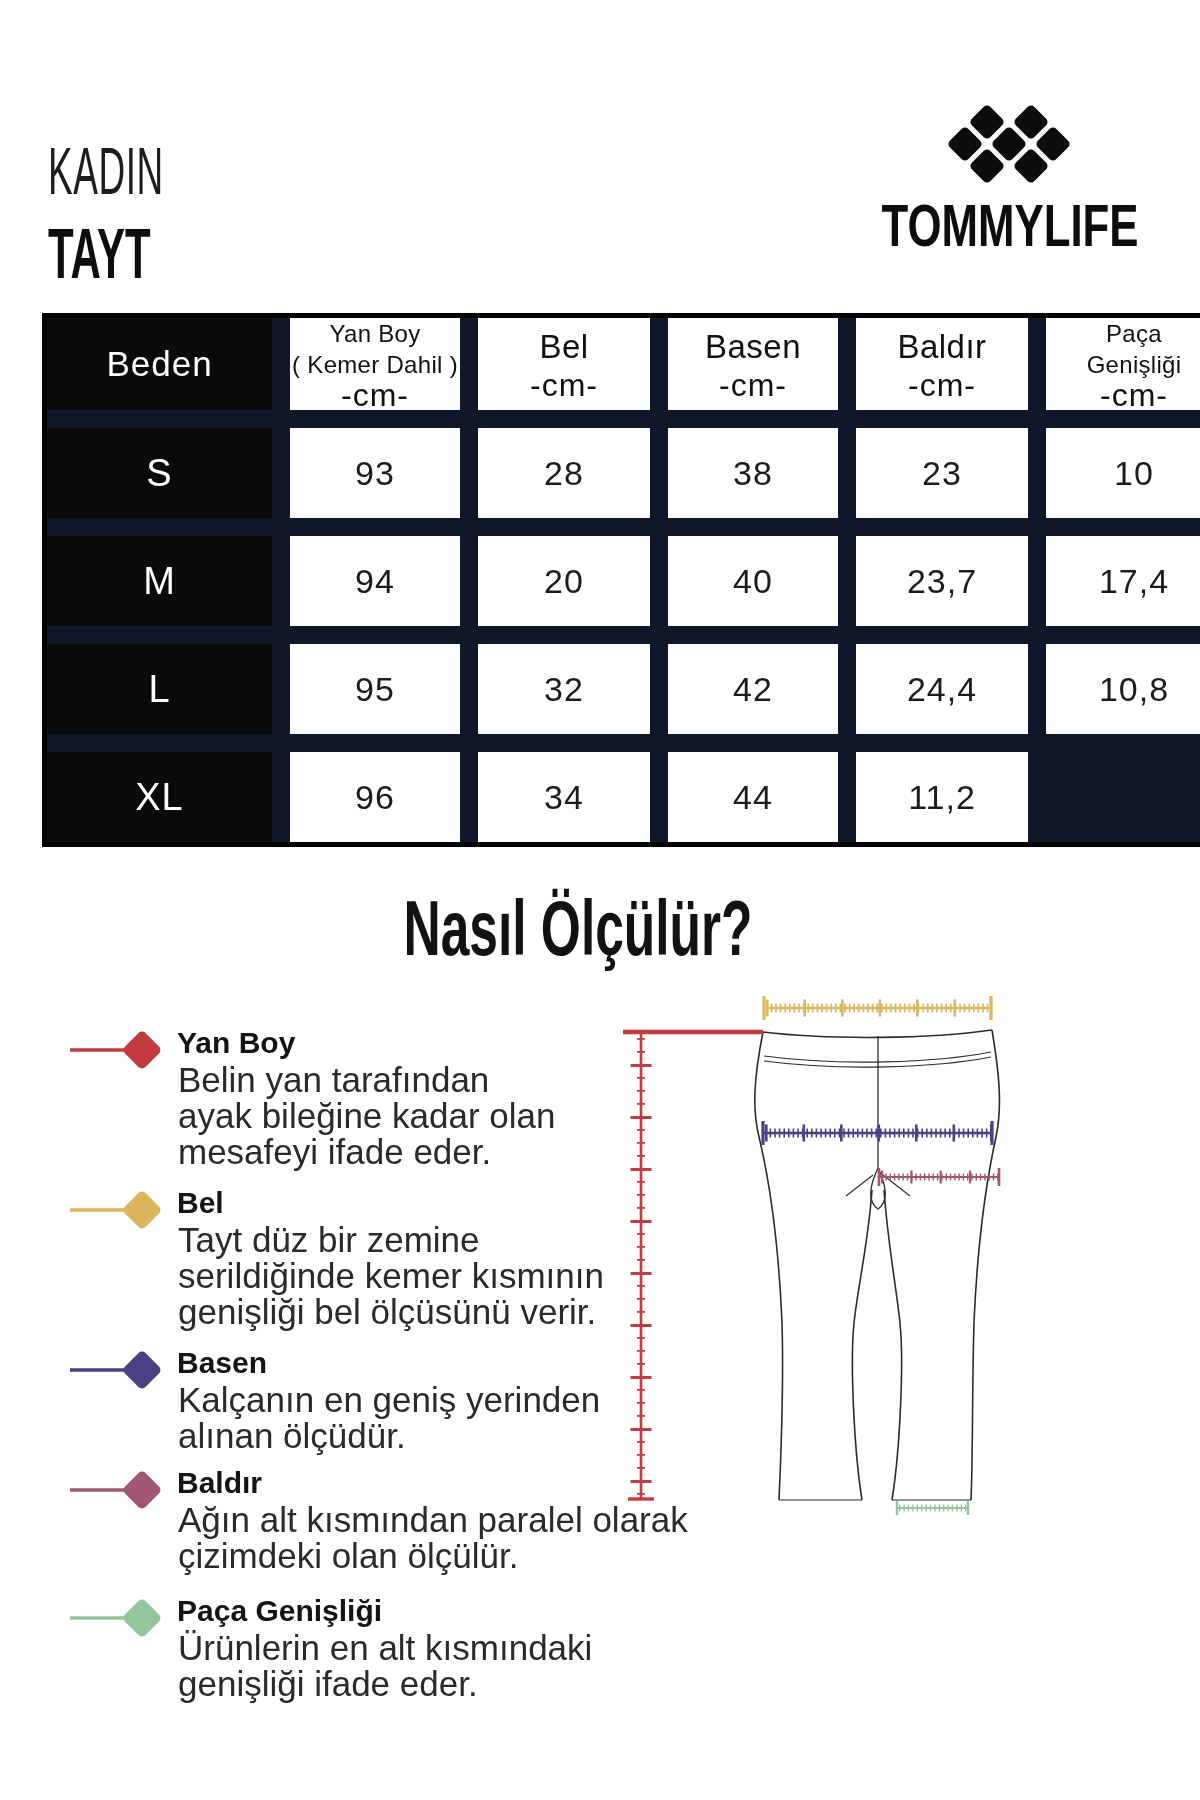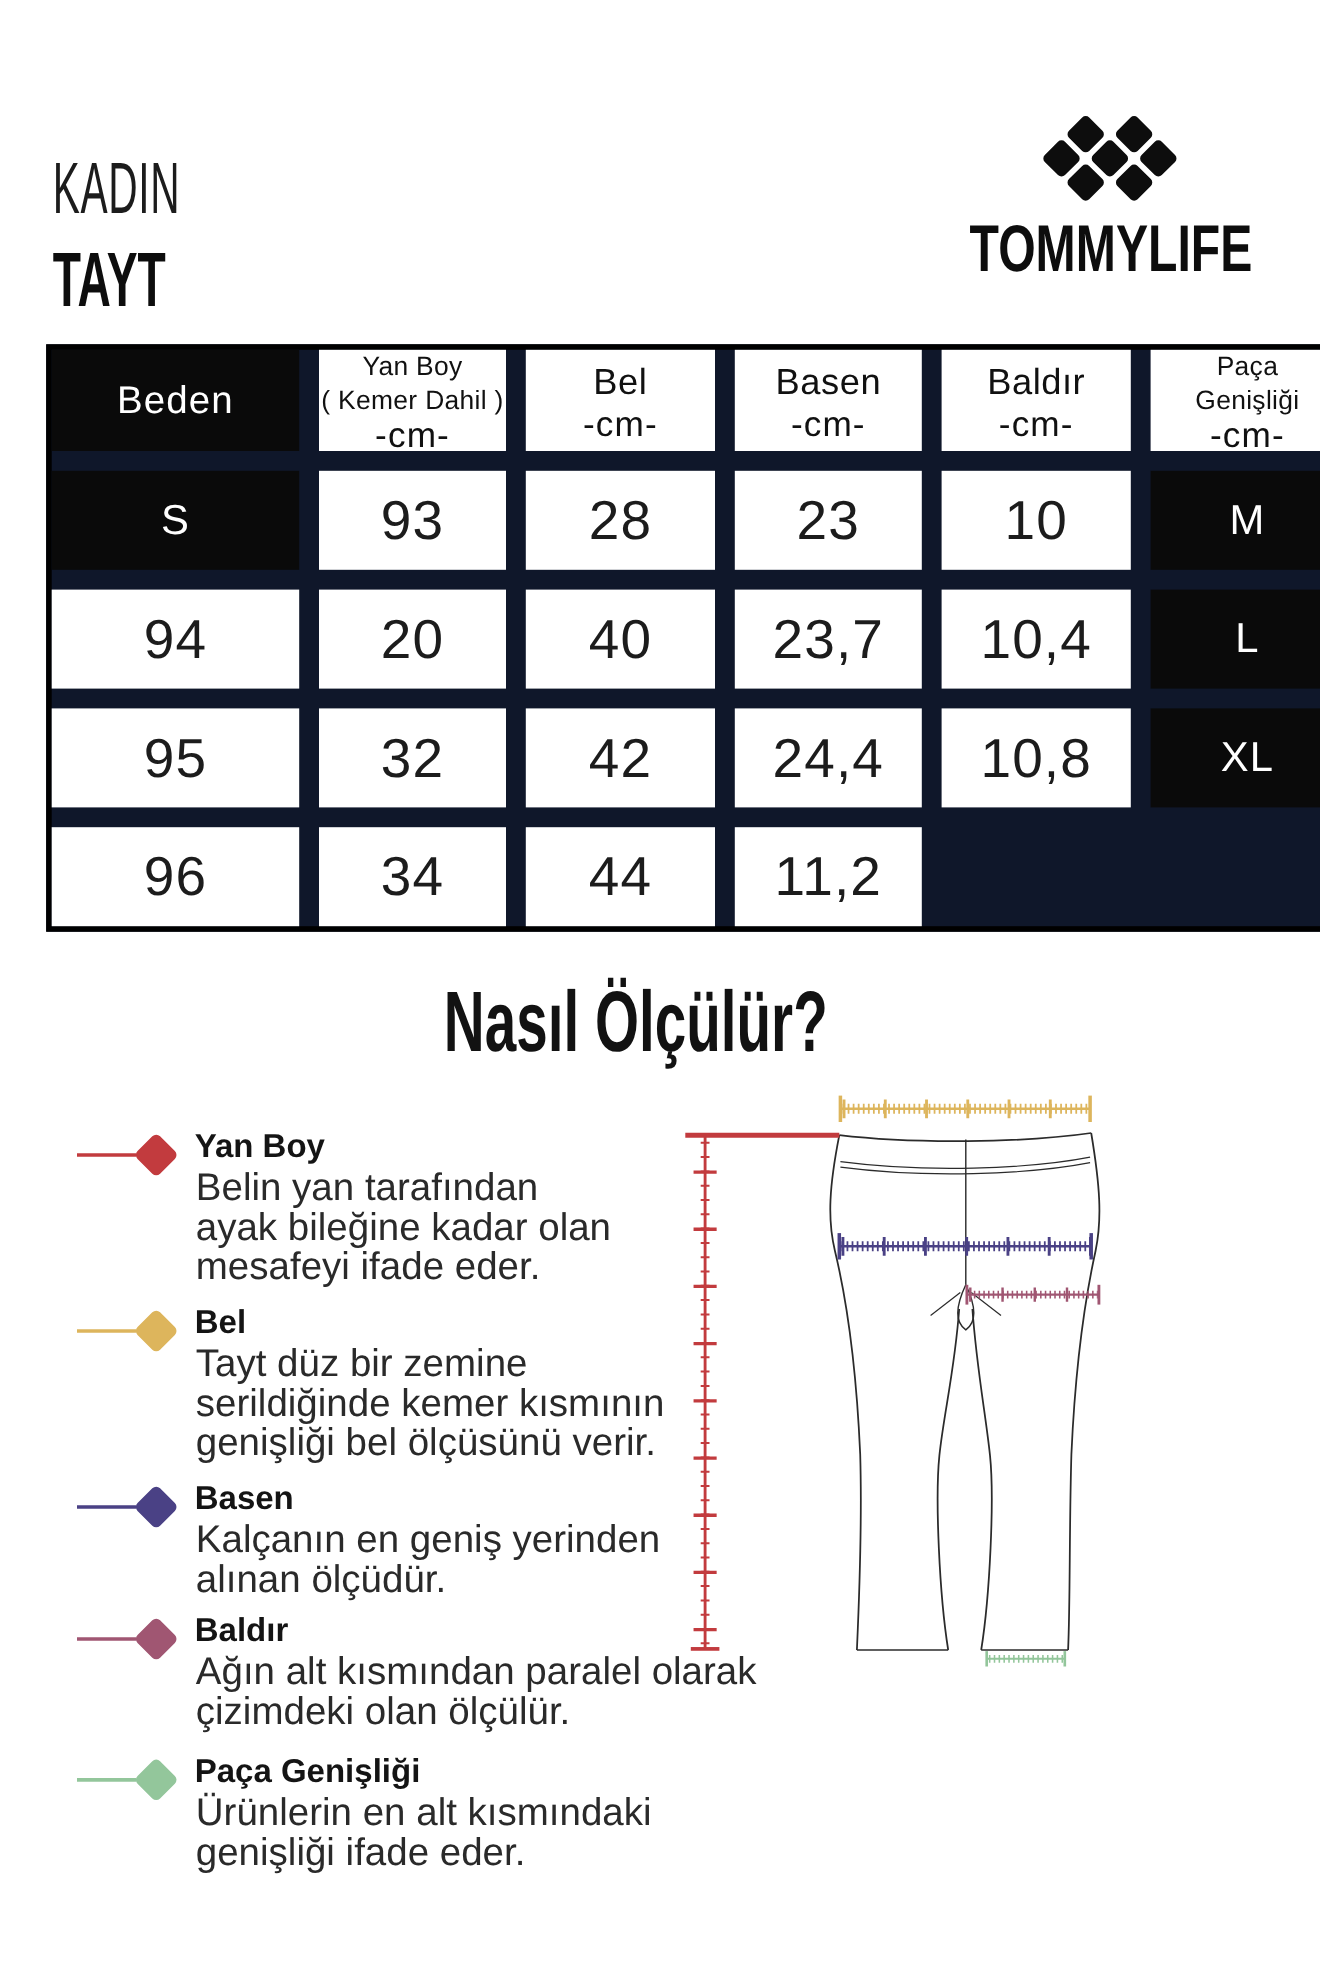--- a/index.html
+++ b/index.html
@@ -21,21 +21,21 @@
               grid-template-columns:225px 170px 172px 170px 172px 176px;
               grid-template-rows:92px 90px 90px 90px 90px;gap:18px;}
   .cell{background:#fff;display:flex;flex-direction:column;align-items:center;justify-content:center;text-align:center;}
   .cell.dark{background:#0a0a0a;color:#fff;}
   .h-big{font-size:33px;letter-spacing:.5px;color:#111;}
   .h-small{font-size:24px;letter-spacing:.3px;color:#111;line-height:31px;}
   .h-unit{font-size:32px;letter-spacing:1px;color:#111;line-height:31px;}
   .h-big + .h-unit{margin-top:4px;}
   .corner-label{font-size:35px;letter-spacing:1px;}
   .size-label{font-size:38px;letter-spacing:1px;}
-  .val{font-size:50px;letter-spacing:1px;color:#1c1c1c;}
+  .val{font-size:34px;letter-spacing:1px;color:#1c1c1c;}
 
   
   .howto-title{position:absolute;left:578px;top:889px;font-size:78px;line-height:1;font-weight:700;
                white-space:nowrap;transform:translateX(-50%) scaleX(.66);transform-origin:center top;color:#121212;}
   .legend-item .l-title{position:absolute;left:177px;font-size:30px;font-weight:700;color:#141414;line-height:34px;}
   .legend-item .l-desc{position:absolute;left:178px;font-size:35px;color:#2a2a2a;line-height:36px;white-space:pre-line;}
   .legend-icon{position:absolute;left:70px;}
 
   .diagram{position:absolute;left:540px;top:850px;}
 </style>
@@ -90,20 +90,23 @@
     <div class="cell dark">
         <span class="size-label">S</span>
       </div>
     <div class="cell">
         <span class="val">93</span>
       </div>
     <div class="cell">
         <span class="val">28</span>
       </div>
     <div class="cell">
+        <span class="val">38</span>
+      </div>
+    <div class="cell">
         <span class="val">23</span>
       </div>
     <div class="cell">
         <span class="val">10</span>
       </div>
 
     <div class="cell dark">
         <span class="size-label">M</span>
       </div>
     <div class="cell">
@@ -112,21 +115,21 @@
     <div class="cell">
         <span class="val">20</span>
       </div>
     <div class="cell">
         <span class="val">40</span>
       </div>
     <div class="cell">
         <span class="val">23,7</span>
       </div>
     <div class="cell">
-        <span class="val">10,4</span>
+        <span class="val">17,4</span>
       </div>
 
     <div class="cell dark">
         <span class="size-label">L</span>
       </div>
     <div class="cell">
         <span class="val">95</span>
       </div>
     <div class="cell">
         <span class="val">32</span>

